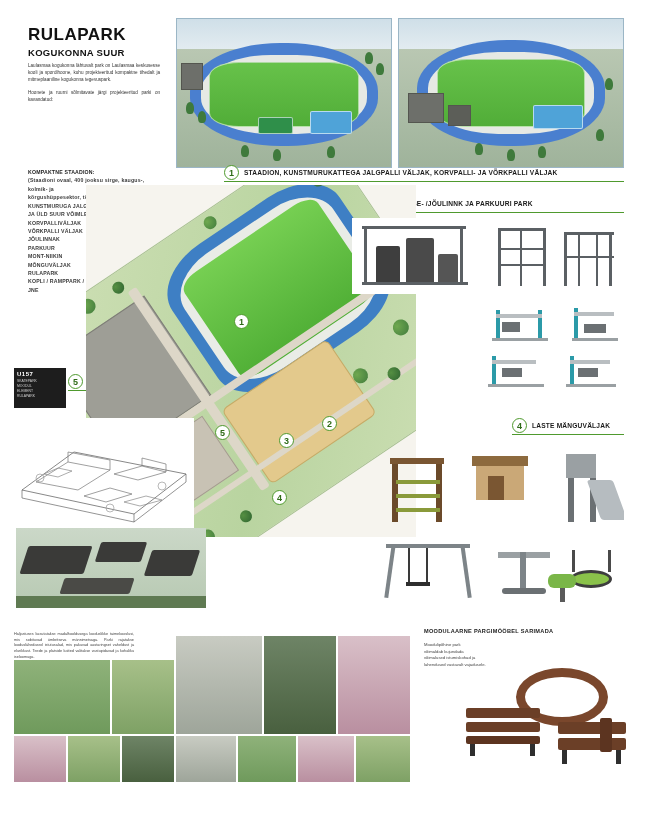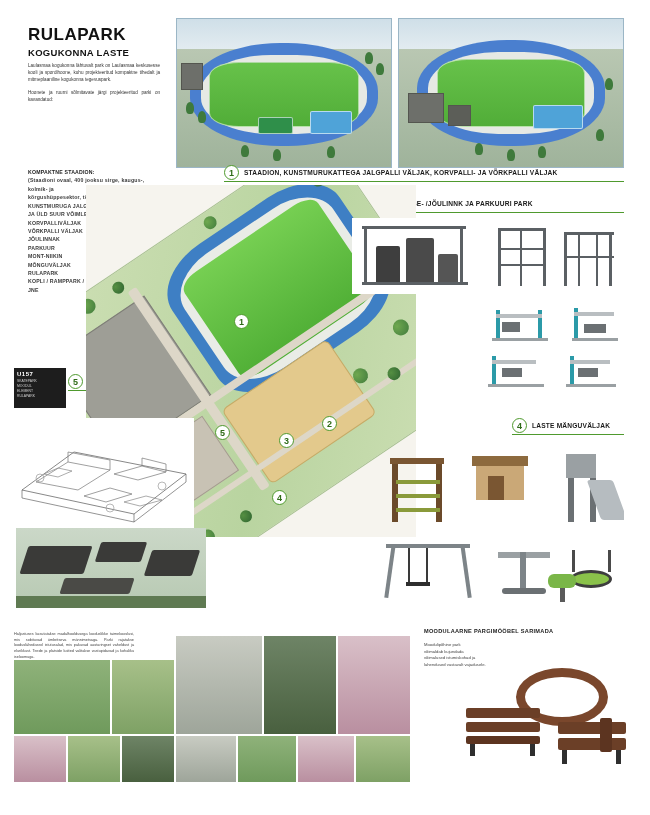--- a/index.html
+++ b/index.html
@@ -216,21 +216,21 @@
     border: 9px solid #7a472c;
   }
 </style>
 </head>
 <body>
 
 <div class="board">
 
   <div class="title-block">
     <div class="title-main">RULAPARK</div>
-    <div class="title-sub">KOGUKONNA LASTE</div>
+    <div class="title-sub">KOGUKONNA SUUR</div>
   </div>
 
   <div class="body-text">
     <p>Laulasmaa kogukonna lähtuvalt park on Laulasmaa keskusesse kooli ja spordihoone, kuhu projekteeritud kompaktne tihedalt ja mitmeplaaniline kogukonna tegevuspark.</p>
     <p>Hoonete ja ruumi sõlmitavate järgi projekteeritud parki on kavandatud:</p>
   </div>
 
   <div class="prog-list">
     <div class="hdr">KOMPAKTNE STAADION:</div>
     <div>(Staadioni ovaal, 400 jooksu sirge, kaugus-, kolmik- ja</div>

